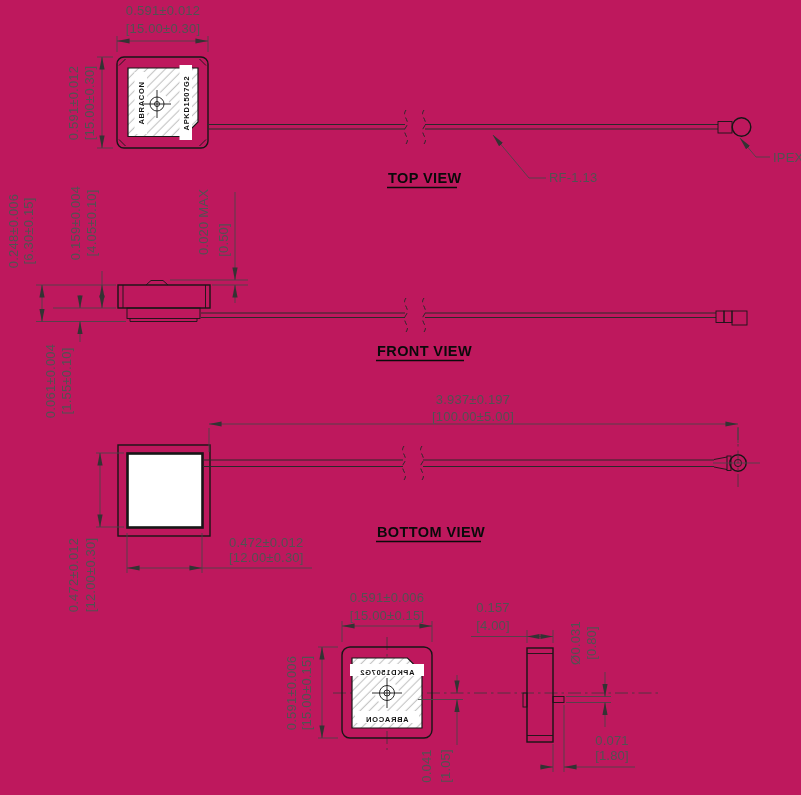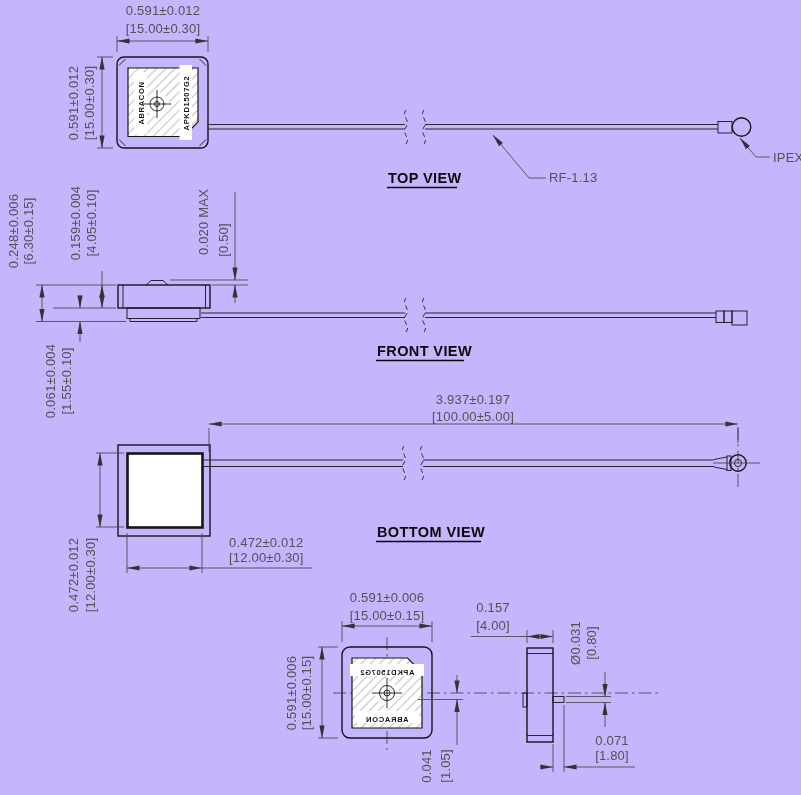--- a/index.html
+++ b/index.html
@@ -1,16 +1,16 @@
 <!DOCTYPE html>
 <html><head>
 <meta charset="utf-8">
 <style>
   html,body{margin:0;padding:0;background:#ffffff;}
-  #stage{position:relative;width:801px;height:795px;background:#c4b5fd;overflow:hidden;}
+  #stage{position:relative;width:801px;height:795px;background:#be185d;overflow:hidden;}
   svg{display:block;}
   text{font-family:"Liberation Sans", sans-serif;}
   .ln{stroke:#161616;stroke-width:1.4;fill:none;}
   .ln2{stroke:#161616;stroke-width:0.9;fill:none;}
   .cbl{stroke:#2a2a2a;stroke-width:1.1;fill:none;}
   .dim{stroke:#474747;stroke-width:0.85;fill:none;}
   .cl{stroke:#3a3a3a;stroke-width:0.8;fill:none;stroke-dasharray:13 4 2.5 4;}
   .brk{stroke:#2a2a2a;stroke-width:1;fill:none;stroke-dasharray:4.5 3.5;}
   .dimtxt{font-size:13px;fill:#525252;letter-spacing:0.2px;}
   .viewlbl{font-size:14.5px;font-weight:bold;fill:#0a0a0a;letter-spacing:0.4px;}

